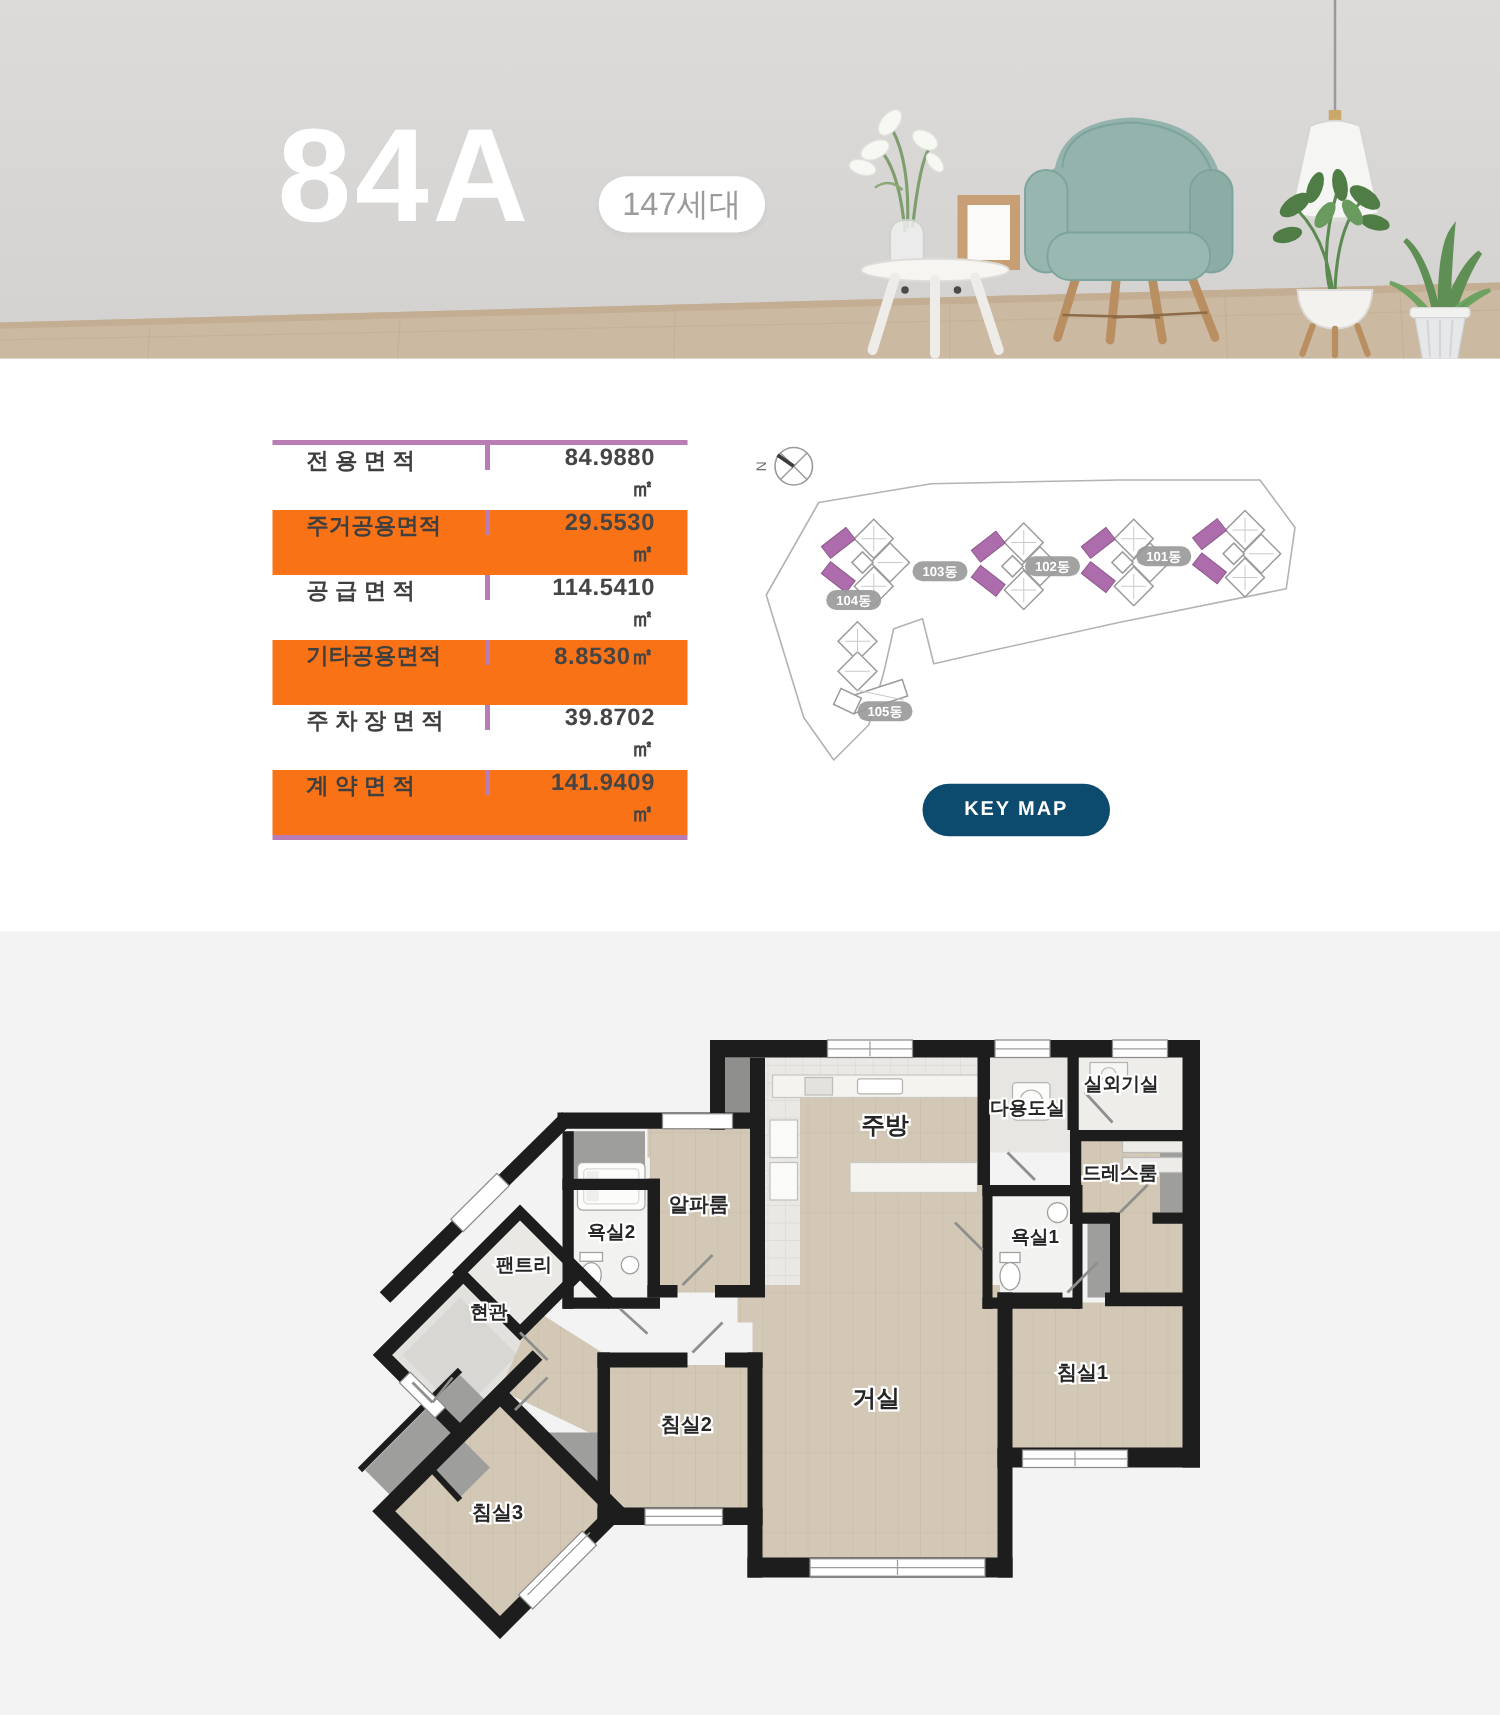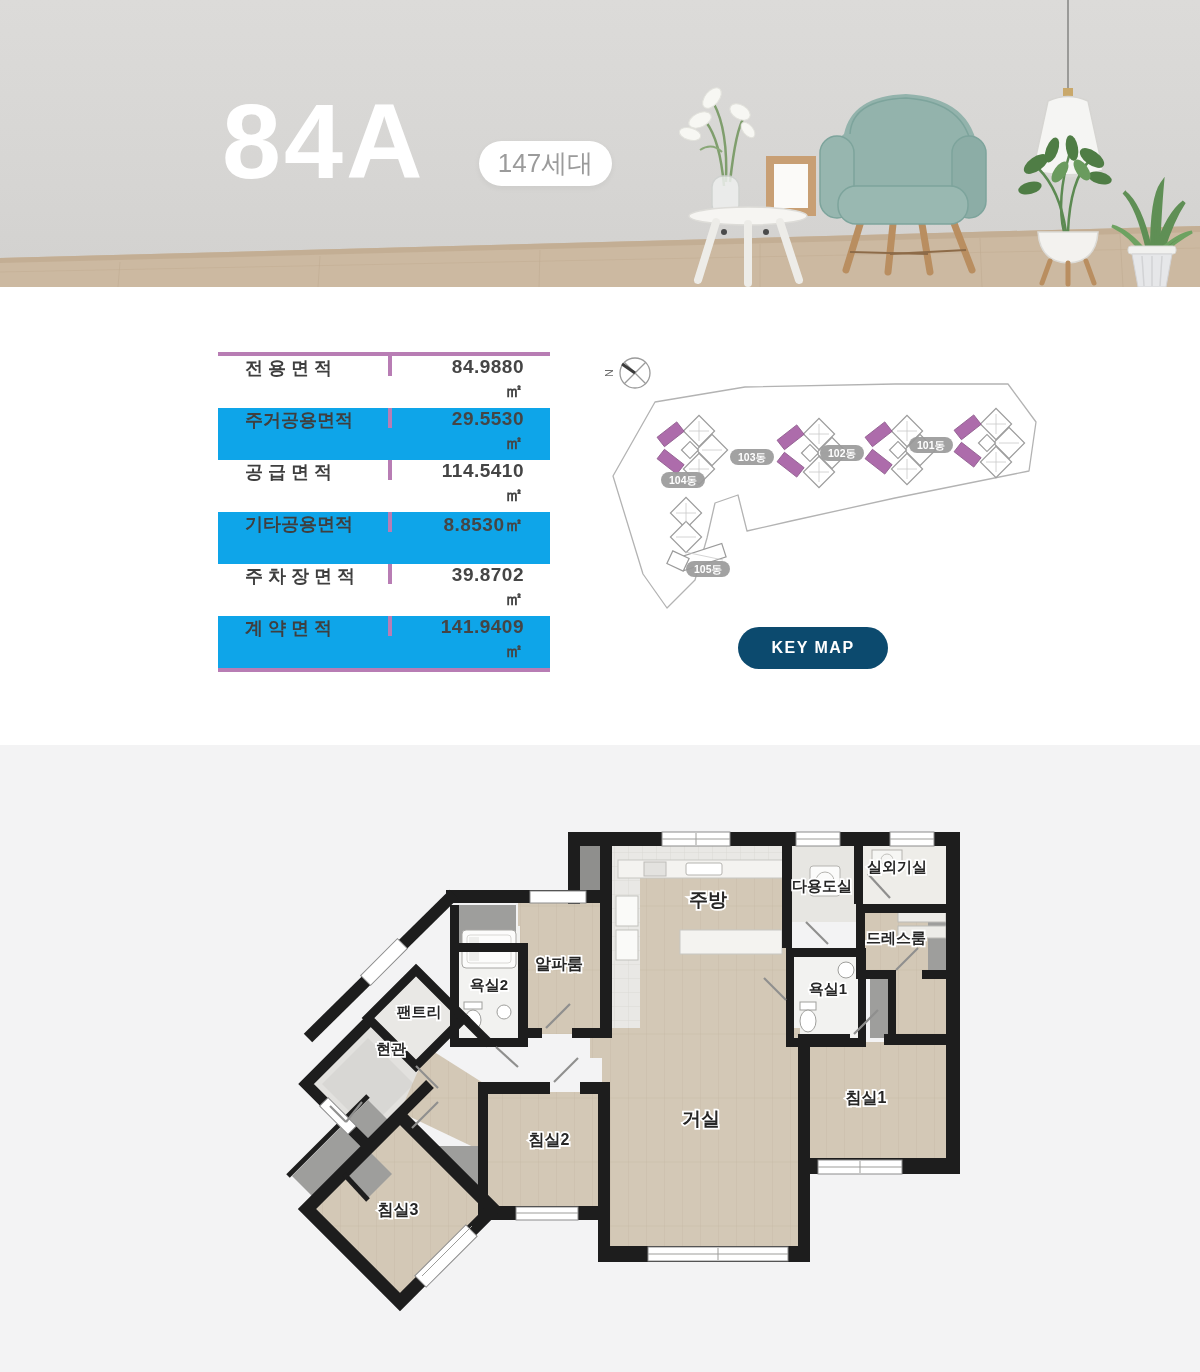--- a/index.html
+++ b/index.html
@@ -14,21 +14,21 @@
               font-weight:bold;letter-spacing:3px;line-height:1;}
   .hero-badge{position:absolute;left:479px;top:141px;width:133px;height:45px;border-radius:23px;
               background:#ffffff;color:#9b9b9b;font-size:26px;display:flex;align-items:center;
               justify-content:center;box-shadow:0 2px 6px rgba(0,0,0,0.05);}
 
   
   .info{position:absolute;left:0;top:287px;width:1200px;height:458px;background:#ffffff;}
   .area-table{position:absolute;left:218px;top:65px;width:332px;}
   .area-table .bar{height:4px;background:#b87db4;}
   .area-row{display:flex;align-items:flex-start;height:52px;font-weight:bold;}
-  .area-row.alt{background:#0ea5e9;}
+  .area-row.alt{background:#f97316;}
   .area-label{width:143px;padding-left:27px;font-size:18px;color:#3f3f3f;white-space:pre;}
   .area-div{width:4px;height:20px;background:#b87db4;flex:none;}
   .area-value{flex:1;text-align:right;padding-right:26px;font-size:19px;color:#454545;letter-spacing:0.5px;padding-left:48px;}
   .keymap-svg{position:absolute;left:595px;top:53px;width:460px;height:310px;}
   .keymap-btn{position:absolute;left:738px;top:340px;width:150px;height:42px;border:none;
               border-radius:21px;background:#0c4a6e;color:#ffffff;font-size:16px;font-weight:bold;
               letter-spacing:1.5px;font-family:"Liberation Sans",sans-serif;cursor:pointer;}
 
   
   .plan-section{position:absolute;left:0;top:745px;width:1200px;height:627px;background:#f3f3f4;}

